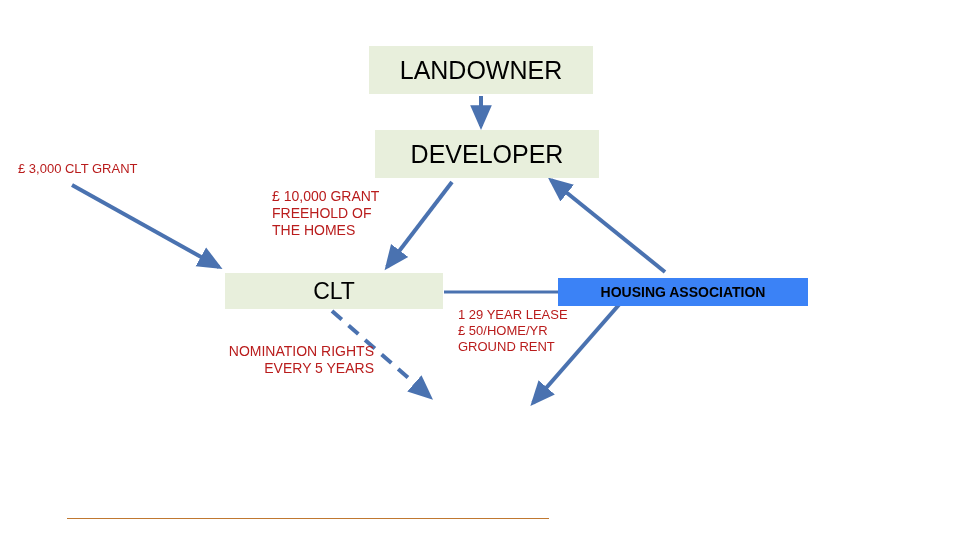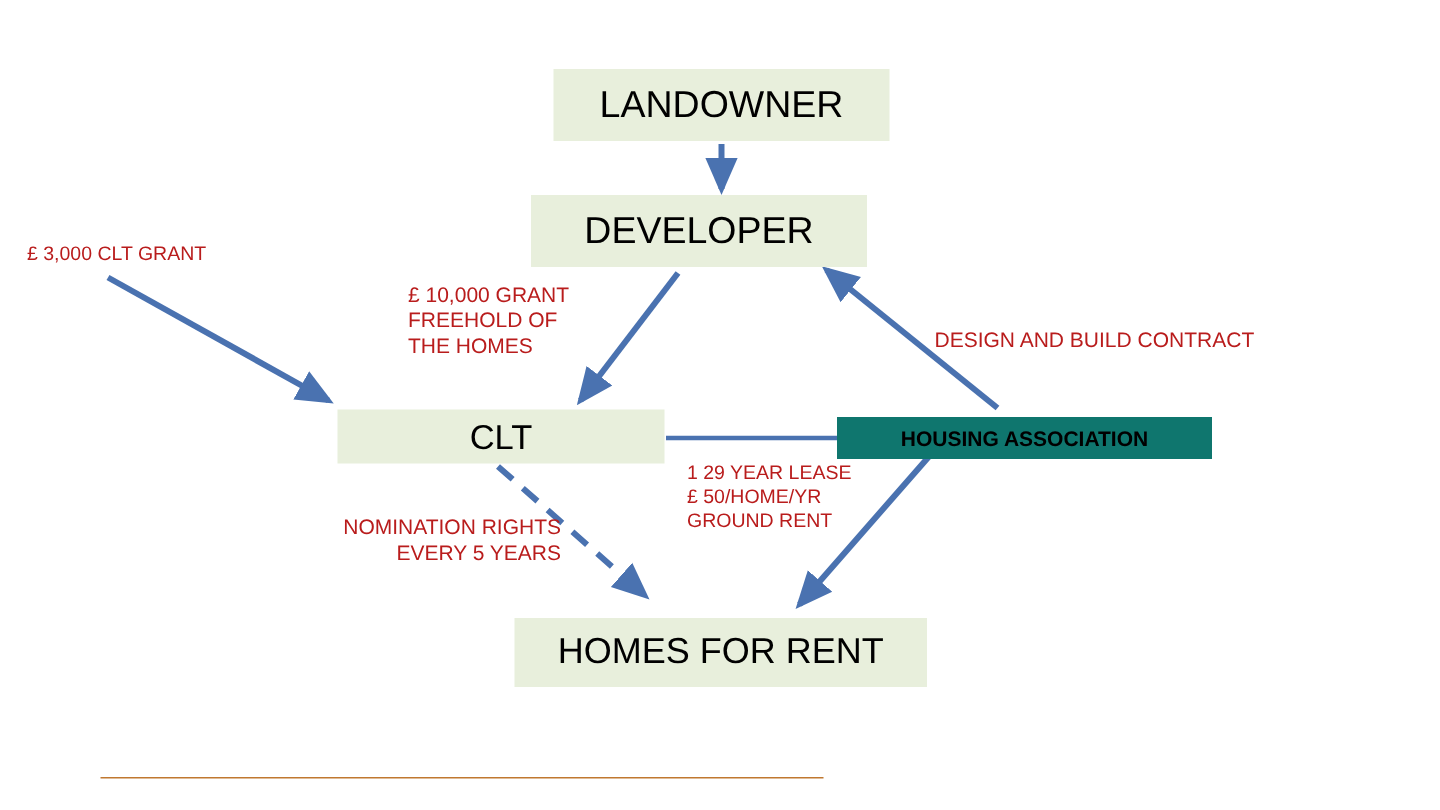--- a/index.html
+++ b/index.html
@@ -24,21 +24,21 @@
     align-items: center;
     justify-content: center;
     text-align: left;
     box-sizing: border-box;
   }
   .node-green {
     background: #e8efdc;
     color: #000000;
   }
   .node-yellow {
-    background: #0f766e;
+    background: #3b82f6;
     color: #000000;
   }
   .label {
     position: absolute;
     color: #b91c1c;
     line-height: 1.22;
     white-space: pre-line;
   }
   svg.arrows {
     position: absolute;
@@ -81,43 +81,39 @@
 
     <line x1="332" y1="311" x2="430" y2="397" stroke="#4a72b0" stroke-width="4" stroke-dasharray="13 9" marker-end="url(#ah)"></line>
 
     <line x1="444" y1="292" x2="563" y2="292" stroke="#4a72b0" stroke-width="3"></line>
   </svg>
 
   <div class="node node-green" style="left:369px; top:46px; width:224px; height:48px; font-size:25px;">
     <span>LANDOWNER</span>
   </div>
 
-  <div class="node node-green" style="left:354px; top:130px; width:224px; height:48px; font-size:25px;">
+  <div class="node node-green" style="left:375px; top:130px; width:224px; height:48px; font-size:25px;">
     <span>DEVELOPER</span>
   </div>
 
   <div class="node node-green" style="left:225px; top:273px; width:218px; height:36px; font-size:23px;">
     <span>CLT</span>
   </div>
 
   <div class="node node-yellow" style="left:558px; top:278px; width:250px; height:28px; font-size:14px; font-weight:bold;">
     <span>HOUSING ASSOCIATION</span>
   </div>
 
-  <div class="node node-green" style="left:343px; top:412px; width:275px; height:46px; font-size:24px;">
-    <span>HOMES FOR RENT</span>
-  </div>
 
   <div class="label" style="left:18px; top:161px; width:190px; font-size:13px; text-align:left;">£ 3,000 CLT GRANT</div>
 
   <div class="label" style="left:272px; top:188px; width:170px; font-size:14px; text-align:left;">£ 10,000 GRANT
 FREEHOLD OF
 THE HOMES</div>
 
-  <div class="label" style="left:623px; top:218px; width:245px; font-size:14px; text-align:left;">DESIGN AND BUILD CONTRACT</div>
 
   <div class="label" style="left:458px; top:307px; width:150px; font-size:13px; text-align:left;">1 29 YEAR LEASE
 £ 50/HOME/YR
 GROUND RENT</div>
 
   <div class="label" style="left:184px; top:343px; width:190px; font-size:14px; text-align:right;">NOMINATION RIGHTS
 EVERY 5 YEARS</div>
 
   <div class="bottom-rule"></div>
 </div>

